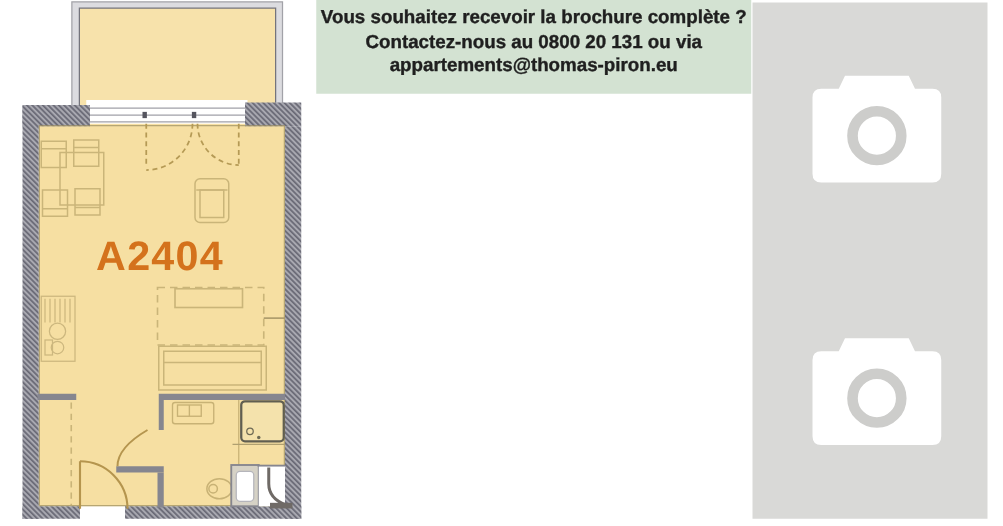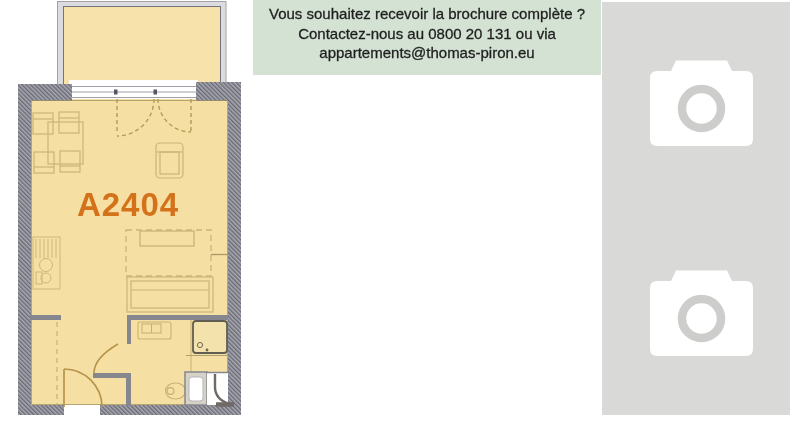--- a/index.html
+++ b/index.html
@@ -1,19 +1,19 @@
 <!DOCTYPE html>
 <html><head>
 <meta charset="utf-8">
 <style>
   html,body{margin:0;padding:0;}
   body{width:802px;height:421px;background:#ffffff;position:relative;overflow:hidden;
        font-family:"Liberation Sans", sans-serif;}
   .banner{position:absolute;left:253px;top:0;width:348px;height:75px;background:#d3e2d2;
-          color:#1f1f1f;font-weight:normal;font-size:15px;-webkit-text-stroke:0.3px #1f1f1f;line-height:19.5px;text-align:center;
+          color:#1f1f1f;font-weight:bold;font-size:15px;-webkit-text-stroke:0.3px #1f1f1f;line-height:19.5px;text-align:center;
           padding-top:4px;box-sizing:border-box;}
   .photos{position:absolute;left:602px;top:2px;width:188px;height:413px;background:#d9d9d7;}
 </style>
 </head>
 <body>
 
 <svg width="260" height="421" viewBox="0 0 260 421" style="position:absolute;left:0;top:0;" xmlns="http://www.w3.org/2000/svg">
   <defs>
     <pattern id="hatch" width="3" height="3" patternUnits="userSpaceOnUse" patternTransform="rotate(-45)">
       <rect width="3" height="3" fill="#a8a8b0"></rect>

